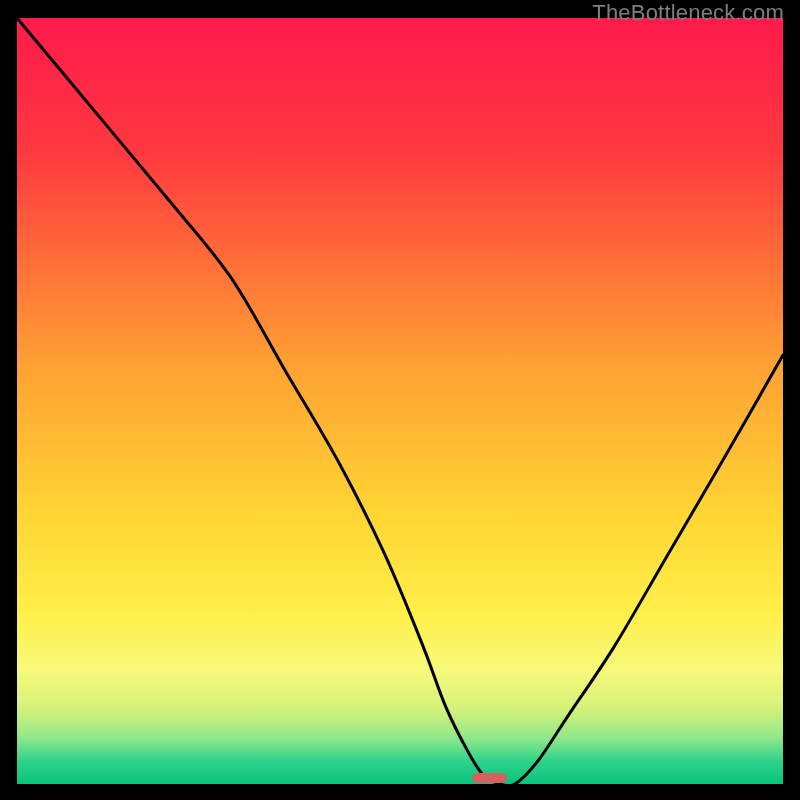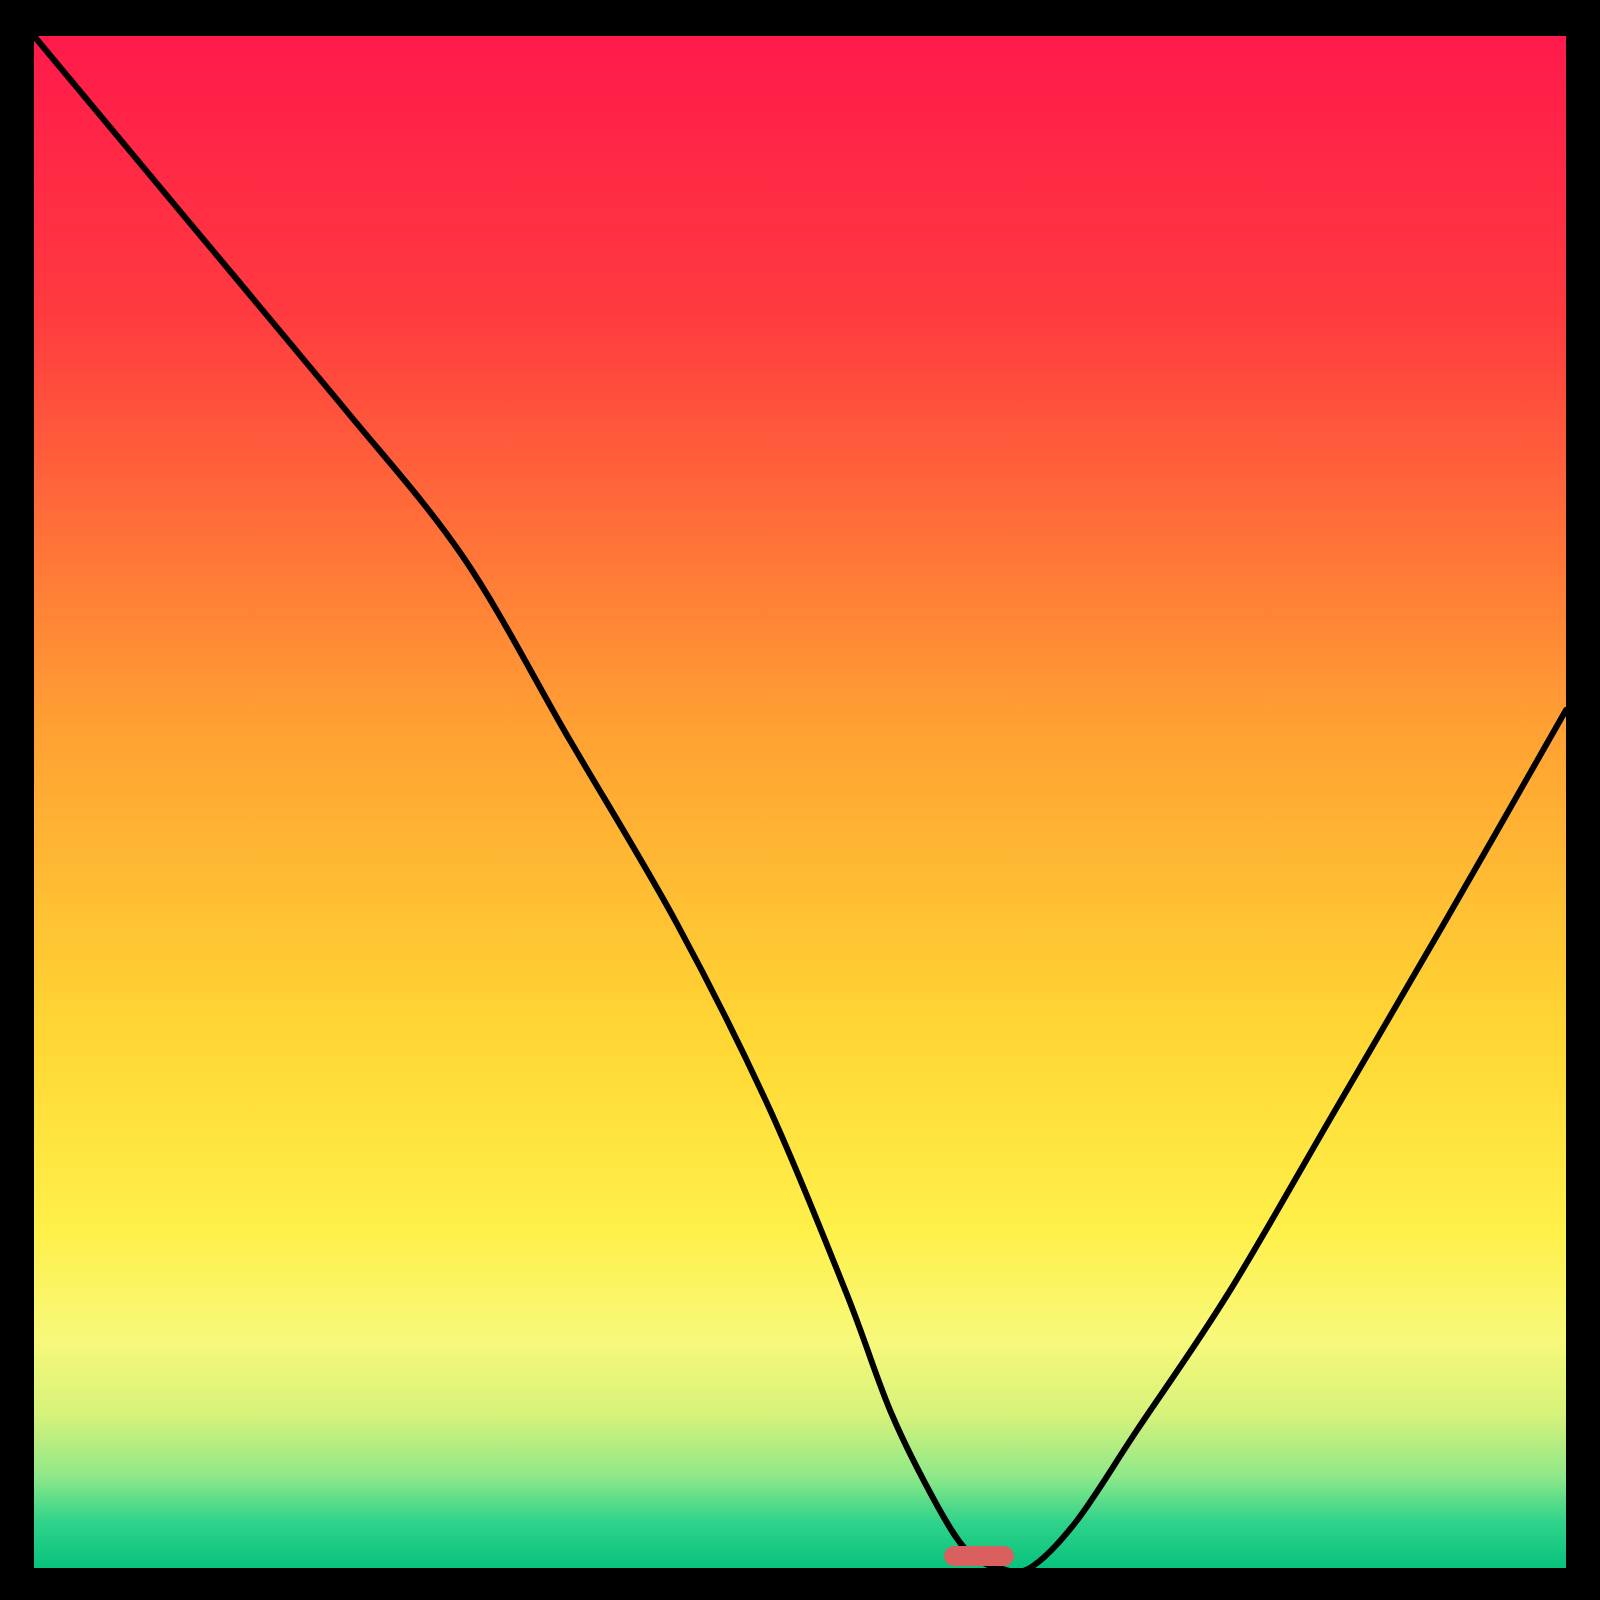--- a/index.html
+++ b/index.html
@@ -58,14 +58,15 @@
   <div class="plot" id="plot" style="background: linear-gradient(rgb(255, 26, 75) 0%, rgb(255, 58, 63) 18%, rgb(255, 160, 51) 45%, rgb(255, 214, 51) 65%, rgb(255, 240, 74) 78%, rgb(248, 249, 122) 85%, rgb(214, 242, 122) 90%, rgb(143, 232, 137) 94%, rgb(47, 211, 138) 97%, rgb(8, 194, 125) 100%);">
 
     <svg class="curve" id="curveSvg" viewBox="0 0 766 766" preserveAspectRatio="none">
       <path id="curvePath" d="M 0.0 0.0 C 12.8 15.3, 51.1 61.3, 76.6 91.9 C 102.1 122.6, 130.2 155.8, 153.2 183.8 C 176.2 211.9, 195.3 232.4, 214.5 260.4 C 233.6 288.5, 250.2 321.7, 268.1 352.4 C 286.0 383.0, 305.1 413.6, 321.7 444.3 C 338.3 474.9, 353.6 505.6, 367.7 536.2 C 381.7 566.8, 395.8 602.6, 406.0 628.1 C 416.2 653.7, 421.3 671.5, 429.0 689.4 C 436.6 707.3, 445.6 723.9, 451.9 735.4 C 458.3 746.9, 462.2 753.2, 467.3 758.3 C 472.4 763.4, 477.5 764.7, 482.6 766.0 C 487.7 767.3, 491.5 769.8, 497.9 766.0 C 504.3 762.2, 511.9 754.5, 520.9 743.0 C 529.8 731.5, 538.8 716.2, 551.5 697.1 C 564.3 677.9, 580.9 654.9, 597.5 628.1 C 614.1 601.3, 633.2 566.8, 651.1 536.2 C 669.0 505.6, 685.6 477.5, 704.7 444.3 C 723.9 411.1, 755.8 354.9, 766.0 337.0" fill="none" stroke="#000000" stroke-width="3" stroke-linecap="round" stroke-linejoin="round"></path>
     </svg>
 
     <div class="marker" id="marker" style="width: 34.47px; left: 455.387px; top: 755px; height: 10px; background: rgb(217, 96, 94);"></div>
 
   </div>
 
+  <div class="watermark">TheBottleneck.com</div>
 
 </div>
 
 </body></html>

